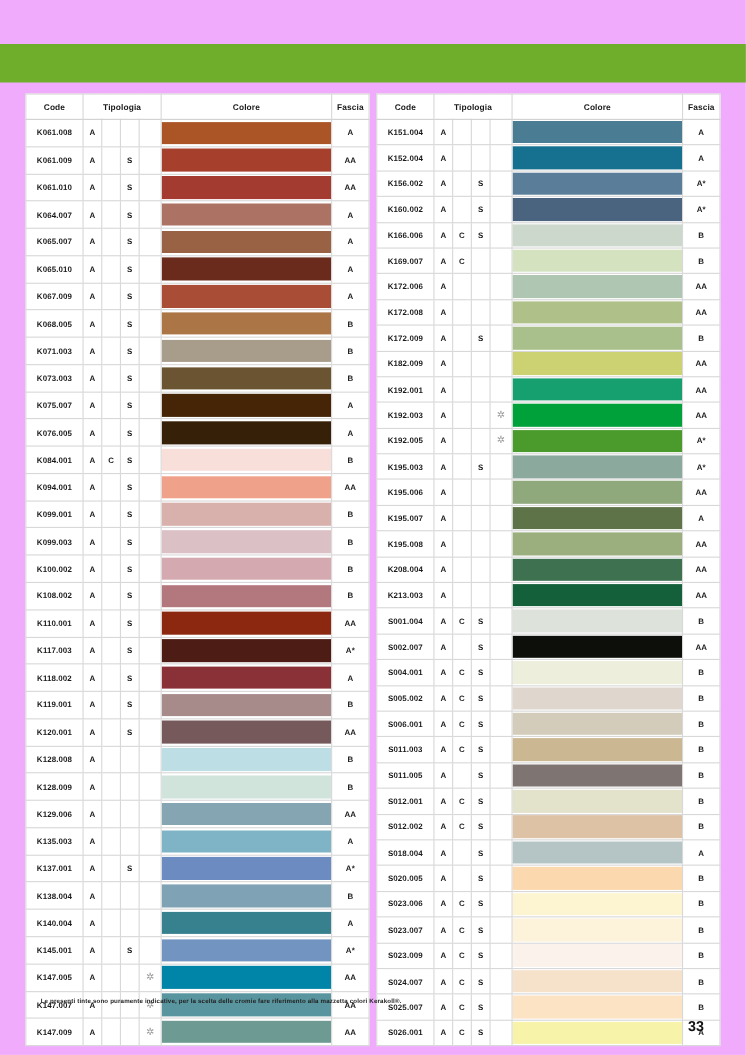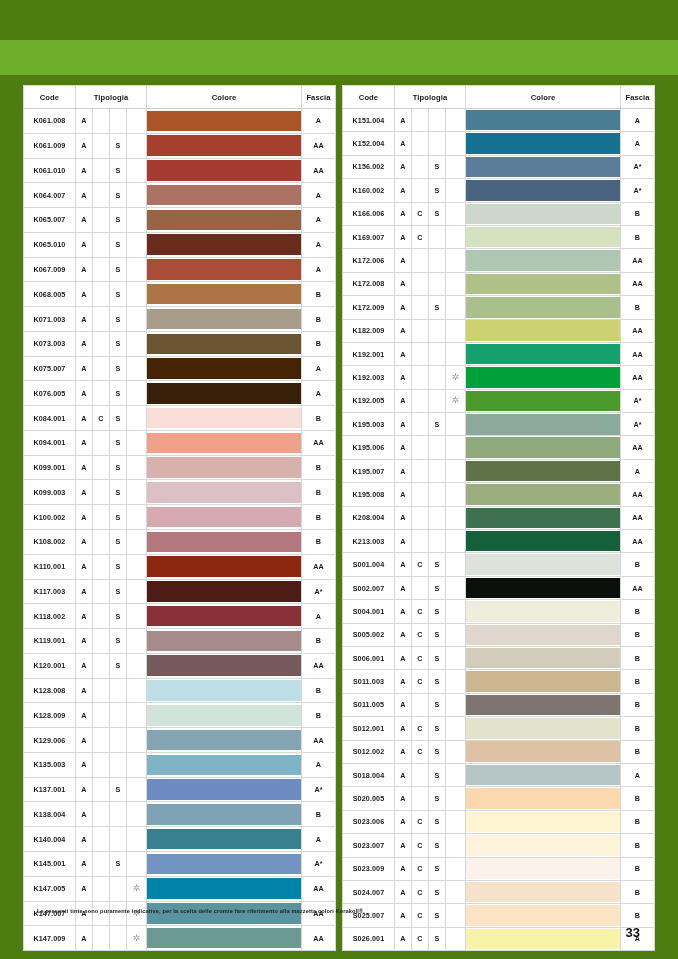--- a/index.html
+++ b/index.html
@@ -12,21 +12,21 @@
     width: 678px;
     height: 959px;
     font-family: "Liberation Sans", sans-serif;
     position: relative;
     overflow: hidden;
   }
   .page {
     width: 678px;
     height: 959px;
     position: relative;
-    background: #4d7c0f;
+    background: #f0abfc;
   }
   .green-bar {
     position: absolute;
     left: 0;
     top: 40px;
     width: 678px;
     height: 35px;
     background: #6FAE2B;
   }
   .tables-wrap {

